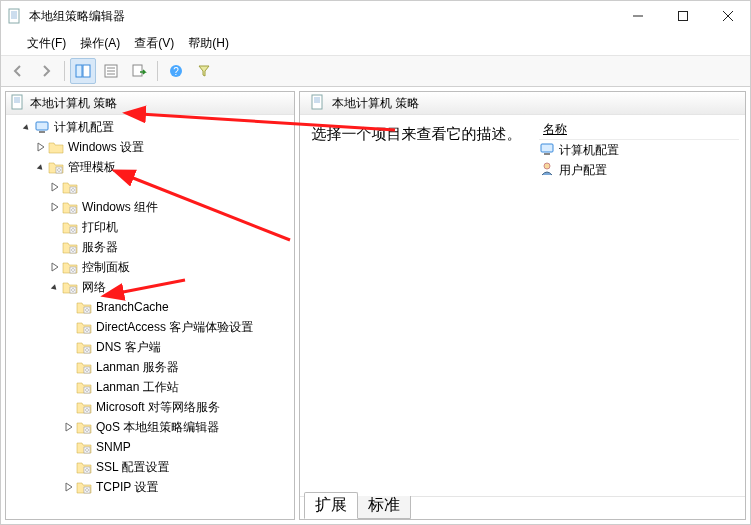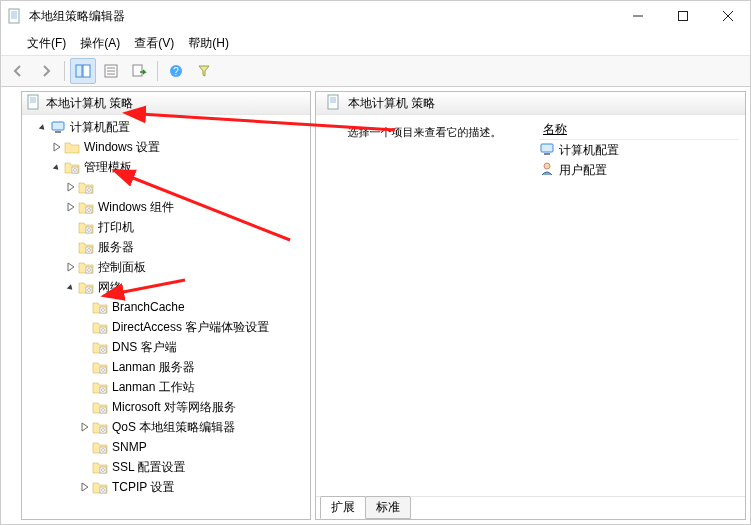--- a/index.html
+++ b/index.html
@@ -32,21 +32,21 @@
   .win-btn.close svg line, .win-btn svg line, .win-btn svg rect { stroke:#222; stroke-width:1;}
   
   .menubar { height:20px; padding: 2px 20px; display:flex; align-items:center; gap:2px; border-bottom:1px solid #e5e5e5; background:#fff; flex-shrink:0;}
   .menubar .menuitem { padding:2px 6px; cursor:default;}
   
   .toolbar { height:30px; display:flex; align-items:center; padding:0 4px; gap:2px; border-bottom:1px solid #d0d0d0; background:#f8f8f8; flex-shrink:0;}
   .tool-sep { width:1px; height:20px; background:#ccc; margin:0 3px; }
   .tool-btn { width:24px; height:24px; display:flex; align-items:center; justify-content:center; border:1px solid transparent; border-radius:2px; cursor:default;}
   .tool-btn.active { border-color:#a8c8e4; background:#d8e8f8;}
   
-  .body-split { flex:1; display:flex; overflow:hidden; position:relative;margin-left:16px;}
+  .body-split { flex:1; display:flex; overflow:hidden; position:relative;}
   .left-pane { width:290px; border:1px solid #bdbdbd; margin:4px 2px 4px 4px; background:#fff; display:flex; flex-direction:column; box-sizing:border-box;}
   .right-pane { flex:1; border:1px solid #bdbdbd; margin:4px 4px 4px 2px; background:#fff; display:flex; flex-direction:column; box-sizing:border-box;}
   
   .tree-head { height:22px; border-bottom:1px solid #e5e5e5; display:flex; align-items:center; padding-left:4px; background:linear-gradient(#fff,#ececec); flex-shrink:0;}
   .tree-body { flex:1; overflow-y:auto; overflow-x:hidden; position:relative; padding:2px 0 0 0;}
   
   .tree-body::-webkit-scrollbar { width:17px; background:#f0f0f0;}
   .tree-body::-webkit-scrollbar-thumb { background:#c2c2c2; border:1px solid #a0a0a0;}
   .tree-body::-webkit-scrollbar-button { height:17px; background:#f0f0f0; border:1px solid #cdcdcd;}
   
@@ -56,28 +56,28 @@
   .tree-row .row-label { }
   .indent-1 { padding-left: 14px; }
   .indent-2 { padding-left: 28px; }
   .indent-3 { padding-left: 42px; }
   .indent-4 { padding-left: 56px; }
   .folder-svg polygon { fill:#ffe9a6; stroke:#caa93e; stroke-width:0.5;}
   
   .right-head { height:22px; background:linear-gradient(#fff,#ececec); border-bottom:1px solid #e5e5e5; display:flex; align-items:center; flex-shrink:0;}
   .right-title-box { display:flex; align-items:center; gap:6px; padding:2px 6px; margin-left:4px; }
   .right-content { flex:1; display:flex; position:relative; background:#fff;}
-  .right-left { flex:1; padding:10px 8px; font-size:11px;}
+  .right-left { flex:1; padding:10px 8px; font-size:15px;}
   .right-right { width:200px; padding:4px 6px; }
   .col-header-row { display:flex; height:20px; align-items:center; border-bottom:1px solid #ececec;}
   .col-head { height:20px; display:flex; align-items:center; padding-left:4px; background:#fff; font-size:12px;}
   .list-item-row { display:flex; align-items:center; height:20px; gap:4px;}
   
   .right-tabs { height:22px; display:flex; align-items:flex-end; padding-left:4px; gap:0; border-top:1px solid #e5e5e5; flex-shrink:0; background:#fff;}
-  .right-tab { padding:2px 10px; font-size:12px; border:1px solid #bbb; border-top-left-radius:2px; border-top-right-radius:2px; background:#f4f4f4; margin-right:-1px; cursor:default;}
+  .right-tab { padding:2px 10px; font-size:16px; border:1px solid #bbb; border-top-left-radius:2px; border-top-right-radius:2px; background:#f4f4f4; margin-right:-1px; cursor:default;}
   .right-tab.active { background:#fff; border-bottom-color:#fff; position:relative; z-index:1;}
   
   .overlay { position:absolute; left:0; top:0; width:100%; height:100%; pointer-events:none; }
 </style>
 </head>
 <body>
 
 <div class="window">
 
   <div class="titlebar">

